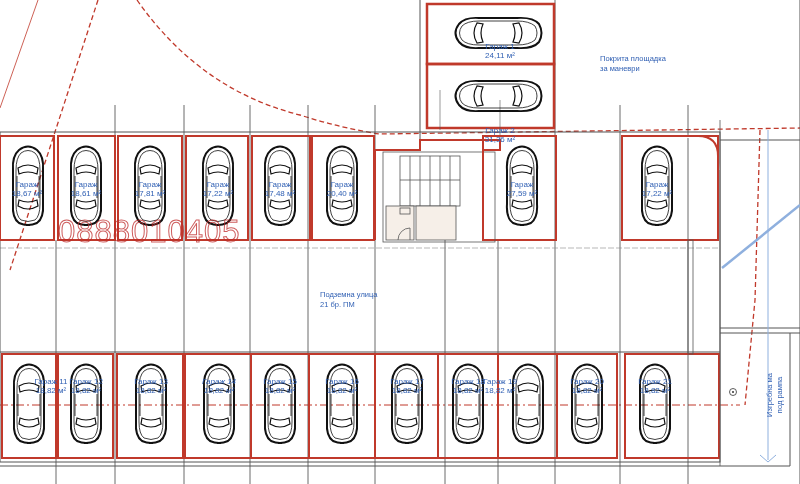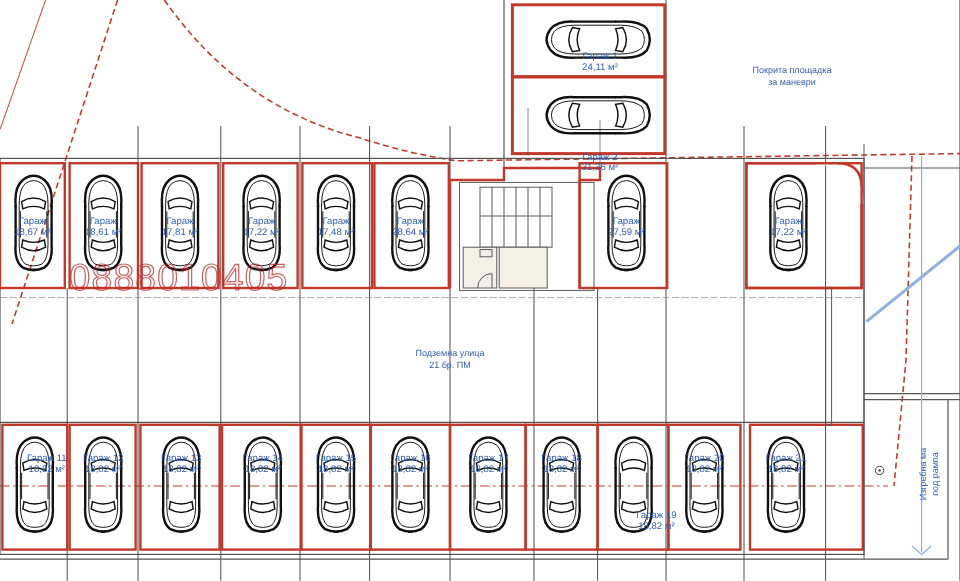--- a/index.html
+++ b/index.html
@@ -1,20 +1,20 @@
 <!DOCTYPE html>
 <html><head>
 <meta charset="utf-8">
 <style>
   html,body{margin:0;padding:0;background:#ffffff;}
   body{width:800px;height:484px;overflow:hidden;position:relative;font-family:"Liberation Sans",sans-serif;}
   #plan{position:absolute;left:0;top:0;width:800px;height:484px;}
   .lbl{position:absolute;color:#2f5fb3;font-size:8px;line-height:9px;text-align:center;white-space:nowrap;}
   .lbl span{display:block;}
-  .note{position:absolute;color:#2f5fb3;font-size:7.5px;line-height:10px;text-align:center;white-space:nowrap;}
+  .note{position:absolute;color:#2f5fb3;font-size:7.5px;line-height:10px;text-align:left;white-space:nowrap;}
   .vnote{position:absolute;color:#2f5fb3;font-size:7.5px;line-height:10px;text-align:center;white-space:nowrap;transform:rotate(-90deg);transform-origin:center center;}
   .wm{position:absolute;left:58px;top:214px;font-family:"Liberation Sans",sans-serif;font-size:31px;letter-spacing:1px;color:transparent;-webkit-text-stroke:1px rgba(190,40,40,0.75);}
 </style>
 </head>
 <body>
 
 <svg id="plan" viewBox="0 0 800 484" xmlns="http://www.w3.org/2000/svg">
   <defs>
     <g id="car-v">
 
@@ -202,64 +202,64 @@
 <div class="lbl" style="left:194px;top:180px;width:48px;">
     <span>Гараж</span>
     <span>17,22 м²</span>
   </div>
 <div class="lbl" style="left:256px;top:180px;width:48px;">
     <span>Гараж</span>
     <span>17,48 м²</span>
   </div>
 <div class="lbl" style="left:318px;top:180px;width:48px;">
     <span>Гараж</span>
-    <span>28,64 м²</span>
+    <span>20,40 м²</span>
   </div>
 <div class="lbl" style="left:498px;top:180px;width:48px;">
     <span>Гараж</span>
     <span>27,59 м²</span>
   </div>
 <div class="lbl" style="left:633px;top:180px;width:48px;">
     <span>Гараж</span>
     <span>17,22 м²</span>
   </div>
 
-<div class="lbl" style="left:8px;top:377px;width:62px;">
+<div class="lbl" style="left:20px;top:377px;width:62px;">
     <span>Гараж 11</span>
     <span>18,82 м²</span>
   </div>
 <div class="lbl" style="left:61px;top:377px;width:50px;text-align:center;">
     <span>Гараж 12</span>
     <span>18,82 м²</span>
   </div>
 <div class="lbl" style="left:126px;top:377px;width:50px;">
     <span>Гараж 13</span>
     <span>18,82 м²</span>
   </div>
-<div class="lbl" style="left:194px;top:377px;width:50px;">
+<div class="lbl" style="left:194px;top:377px;width:50px;font-style:italic;">
     <span>Гараж 14</span>
     <span>18,82 м²</span>
   </div>
 <div class="lbl" style="left:255px;top:377px;width:50px;">
     <span>Гараж 15</span>
     <span>18,82 м²</span>
   </div>
 <div class="lbl" style="left:317px;top:377px;width:50px;">
     <span>Гараж 16</span>
     <span>18,82 м²</span>
   </div>
 <div class="lbl" style="left:382px;top:377px;width:50px;">
     <span>Гараж 17</span>
     <span>18,82 м²</span>
   </div>
 <div class="lbl" style="left:443px;top:377px;width:50px;">
     <span>Гараж 18</span>
     <span>18,82 м²</span>
   </div>
-<div class="lbl" style="left:522px;top:377px;width:50px;margin-top:48px;">
+<div class="lbl" style="left:475px;top:377px;width:50px;">
     <span>Гараж 19</span>
     <span>18,82 м²</span>
   </div>
 <div class="lbl" style="left:562px;top:377px;width:50px;">
     <span>Гараж 20</span>
     <span>18,82 м²</span>
   </div>
 <div class="lbl" style="left:630px;top:377px;width:50px;">
     <span>Гараж 21</span>
     <span>18,82 м²</span>

